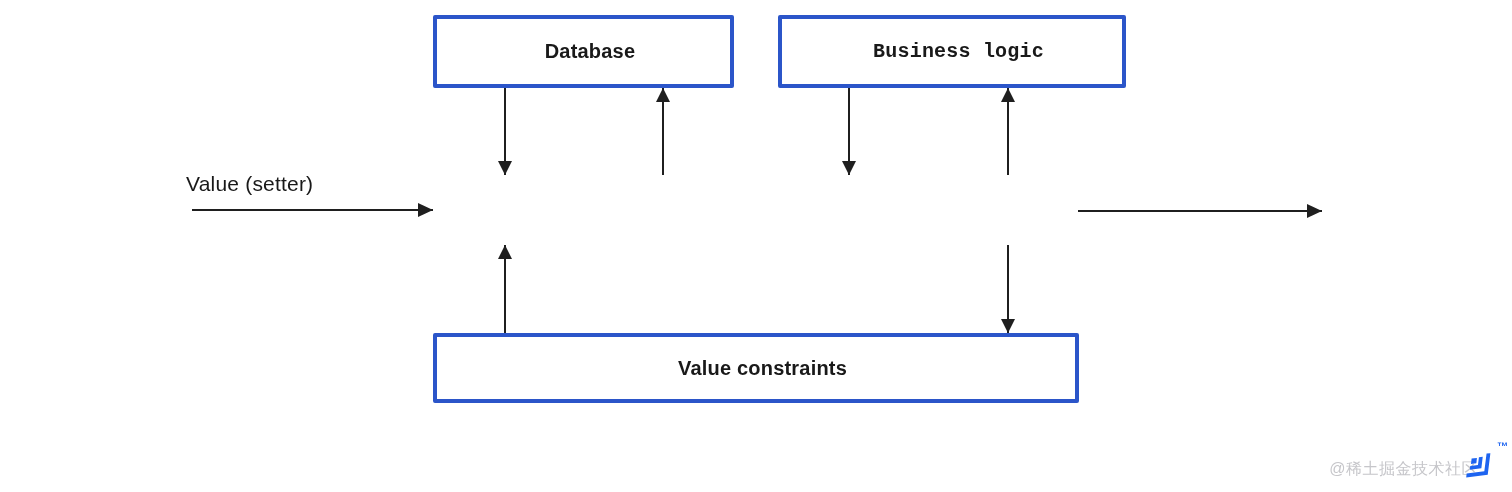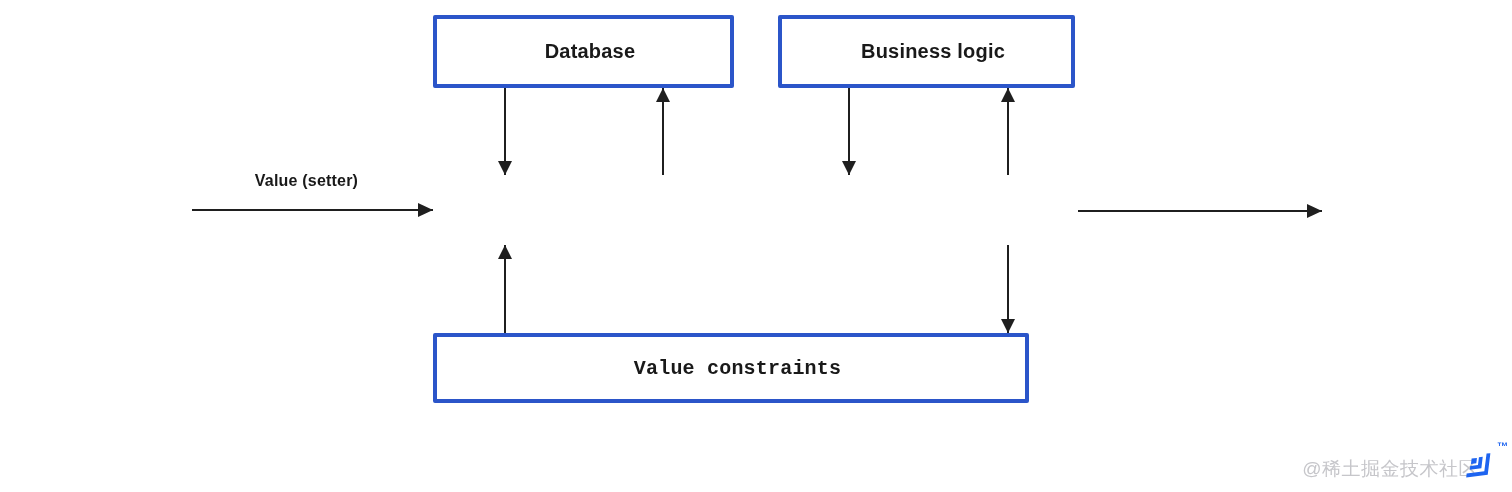--- a/index.html
+++ b/index.html
@@ -31,23 +31,23 @@
     display: flex;
     align-items: center;
     justify-content: center;
     font-size: 20px;
     font-weight: 600;
     color: var(--text);
     letter-spacing: 0.2px;
     padding-left: 13px;
   }
   .box-database         { left: 433px; top: 15px;  width: 301px; height: 73px; }
-  .box-business-logic   { left: 778px; top: 15px;  width: 297px; height: 73px; }
+  .box-business-logic   { left: 778px; top: 15px;  width: 348px; height: 73px; font-family: Liberation Mono, monospace; }
   .box-wrapper          { left: 433px; top: 175px; width: 646px; height: 70px; }
-  .box-value-constraints{ left: 433px; top: 333px; width: 596px; height: 70px; font-family: Liberation Mono, monospace; }
+  .box-value-constraints{ left: 433px; top: 333px; width: 646px; height: 70px; }
 
   .arrow-v { position: absolute; width: 2px; background: var(--arrow); }
   .arrow-v.head-down::after {
     content: ''; position: absolute; bottom: 0; left: 50%;
     transform: translateX(-50%);
     border-left: 7px solid transparent; border-right: 7px solid transparent;
     border-top: 14px solid var(--arrow);
   }
   .arrow-v.head-up::before {
     content: ''; position: absolute; top: 0; left: 50%;
@@ -67,38 +67,38 @@
   .av2 { left: 662px;  top: 88px;  height: 87px; }
   .av3 { left: 848px;  top: 88px;  height: 87px; }
   .av4 { left: 1007px; top: 88px;  height: 87px; }
   .av5 { left: 504px;  top: 245px; height: 88px; }
   .av6 { left: 1007px; top: 245px; height: 88px; }
   .ah-setter { left: 192px;  top: 209px; width: 241px; }
   .ah-getter { left: 1078px; top: 210px; width: 244px; }
 
   .flow-label {
     position: absolute;
-    text-align: center;
-    font-size: 16px;
-    font-weight: 700;
+    text-align: left;
+    font-size: 21px;
+    font-weight: 400;
     color: var(--text);
     letter-spacing: 0.2px;
   }
   .label-setter { left: 186px;  top: 172px; width: 241px; }
   .label-getter { left: 1078px; top: 172px; width: 244px; }
 
   .watermark {
     position: absolute;
     right: 6px;
     top: 448px;
     display: flex;
     align-items: center;
   }
   .wm-text {
-    font-size: 19px;
+    font-size: 16px;
     color: var(--watermark-text);
     letter-spacing: 0.5px;
     white-space: nowrap;
   }
   .wm-logo {
     position: relative;
     width: 44px;
     height: 42px;
     margin-left: -16px;
     color: var(--watermark-logo);

